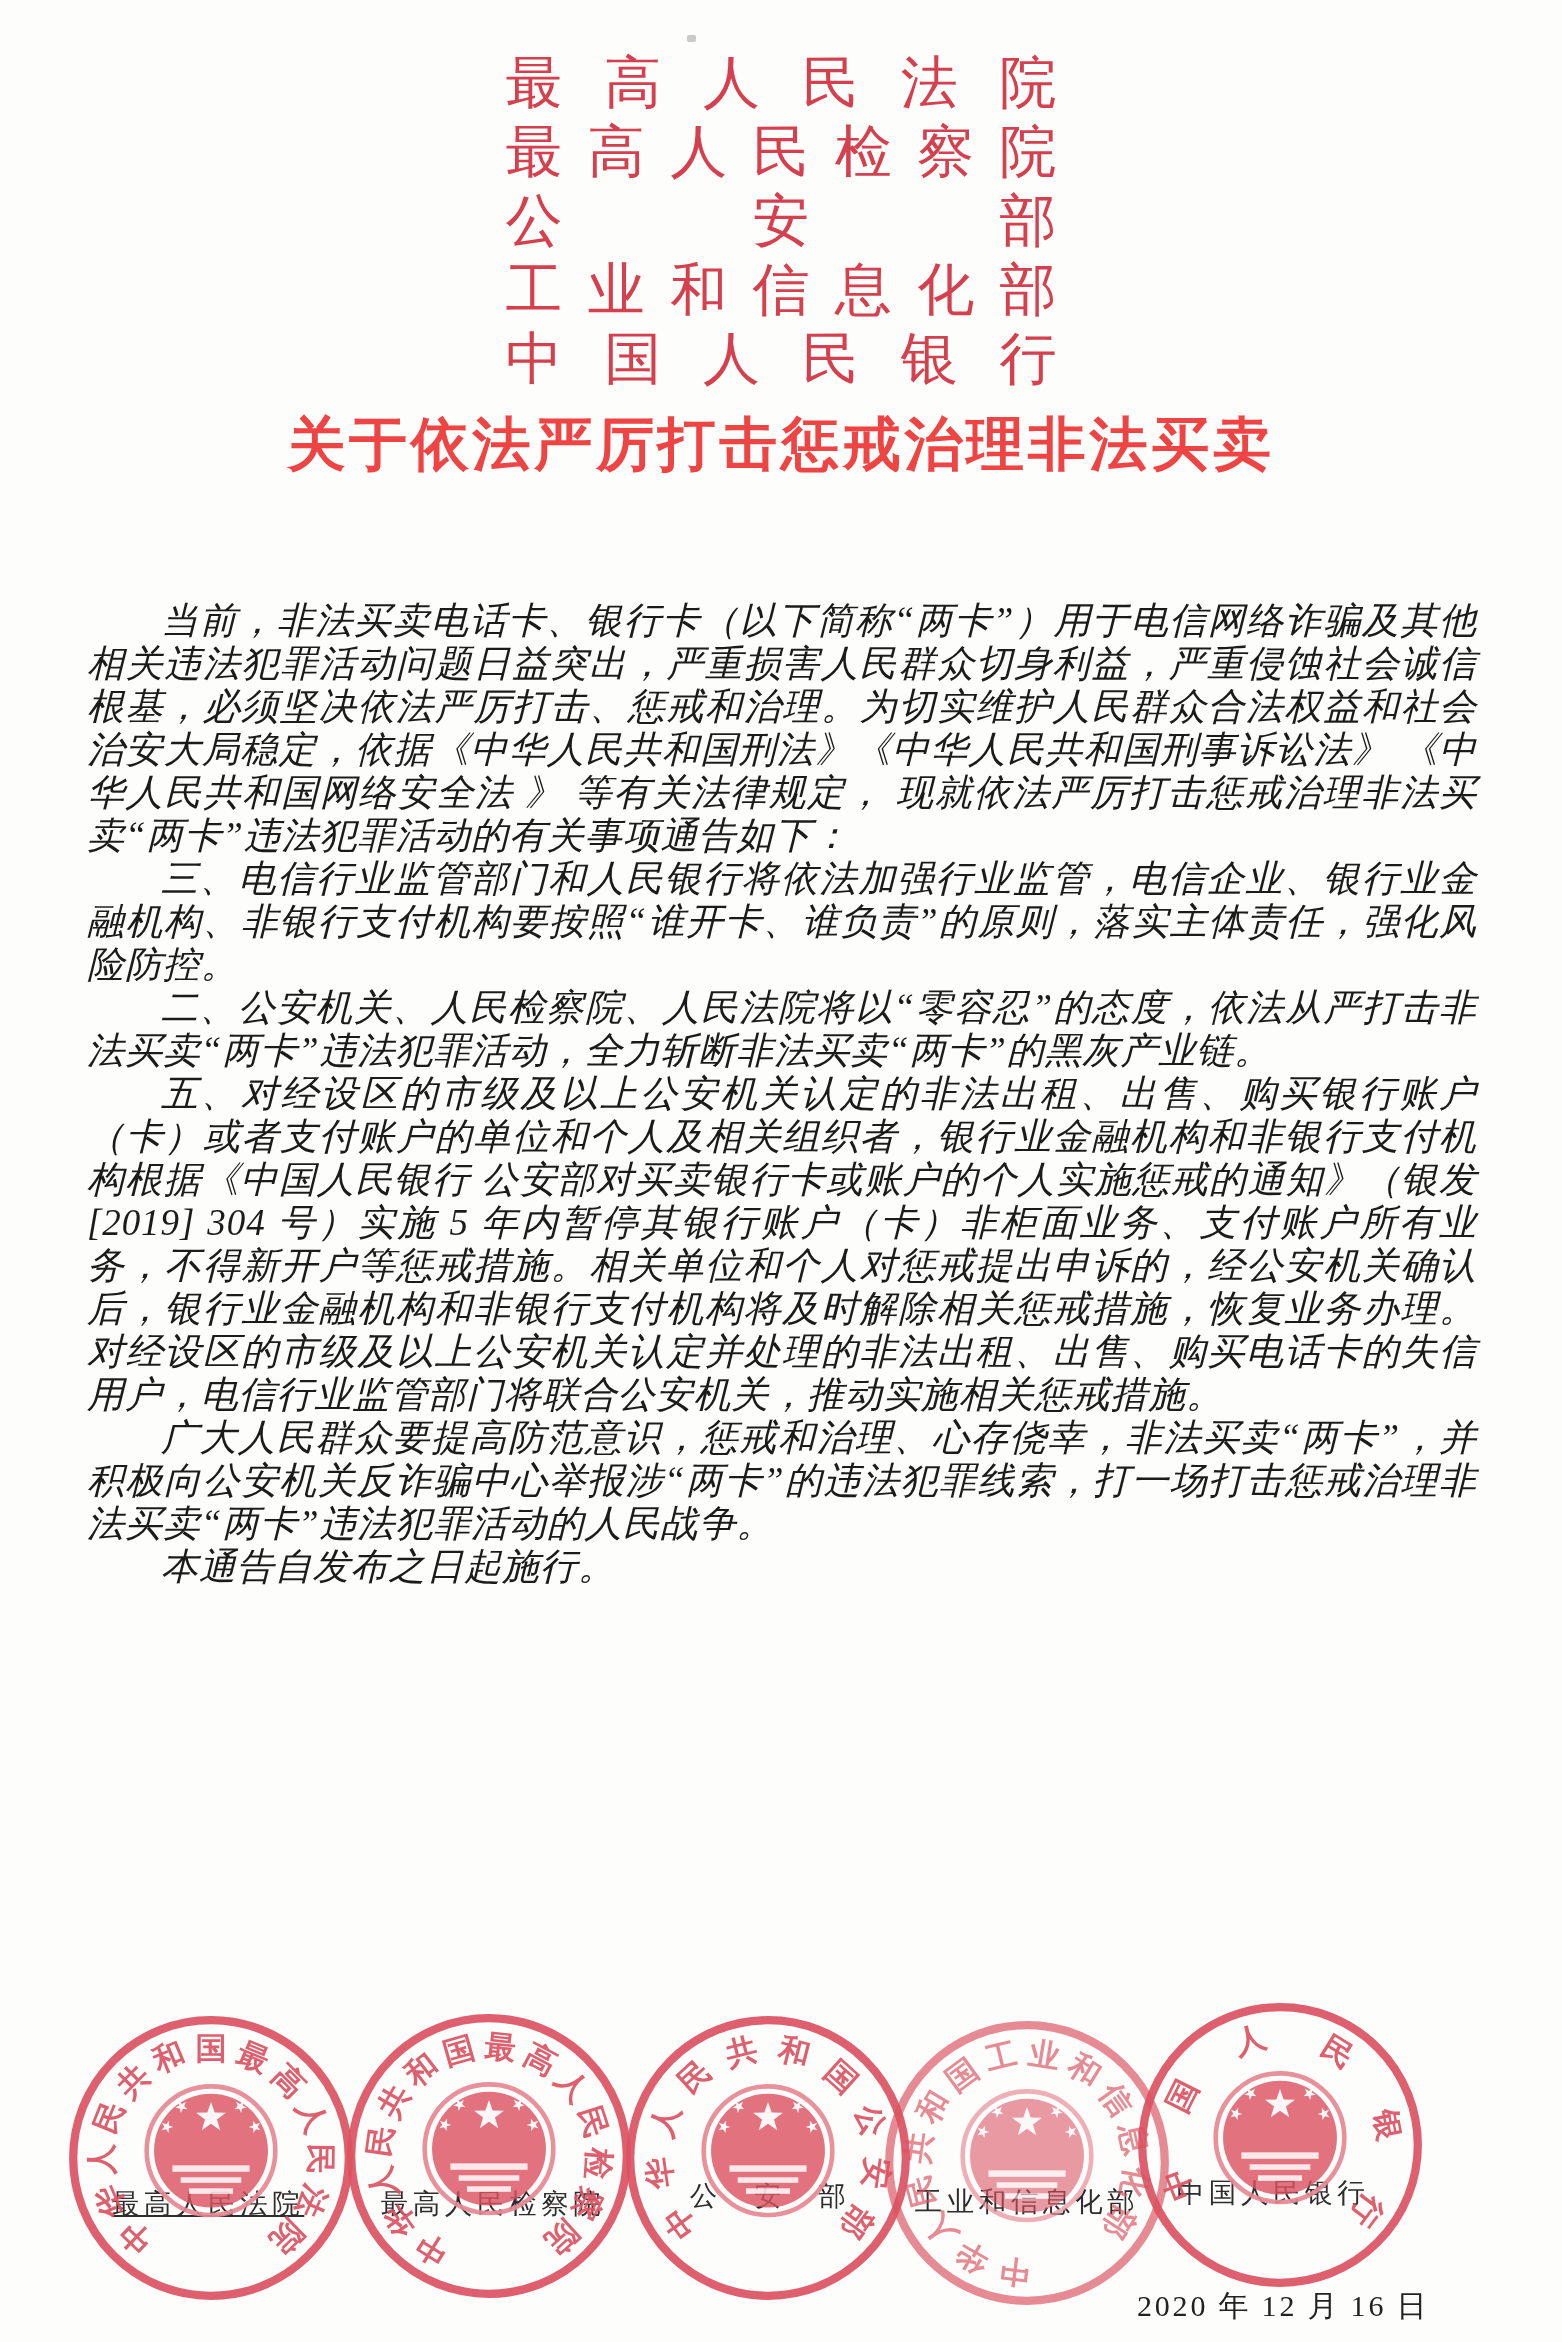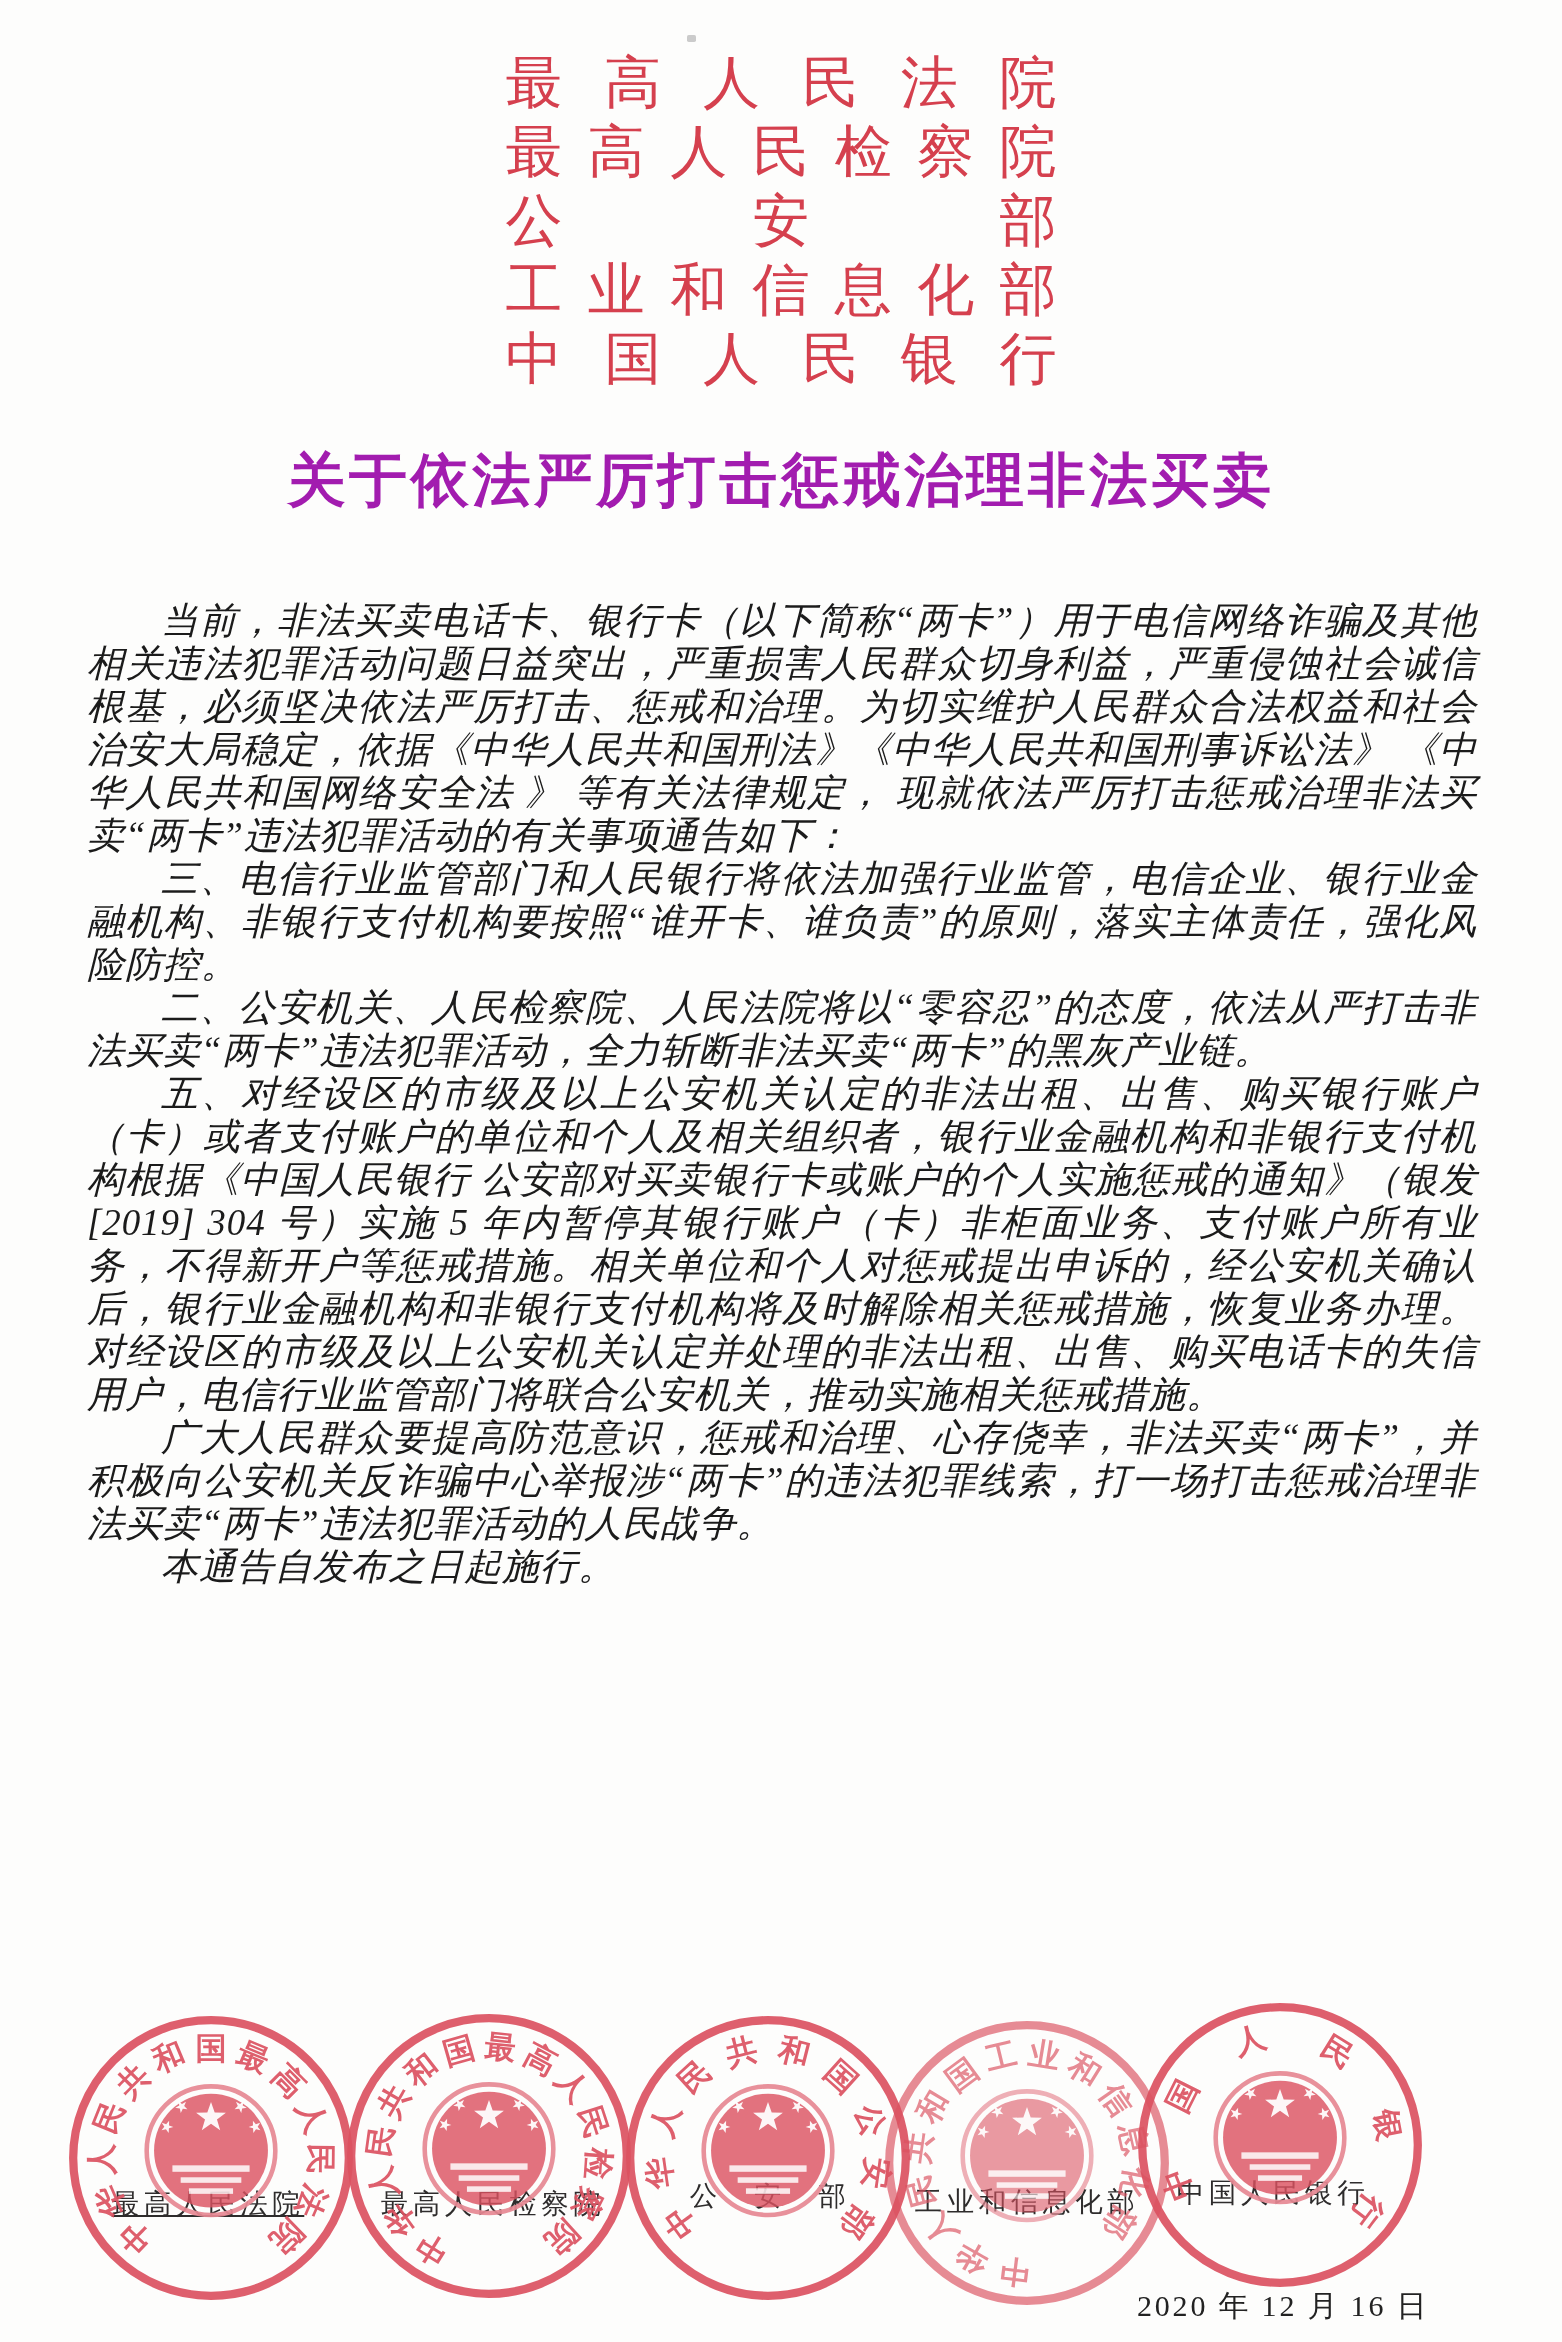--- a/index.html
+++ b/index.html
@@ -28,22 +28,21 @@
     font-size:57px;
     font-weight:500;
     color:#d5404e;
     line-height:1;
   }
   
   .doc-title{
     position:absolute;
     top:404px;left:0;right:0;
     text-align:center;
-    color:#a21caf;
-    margin-top:36px;
+    color:#ef4444;
   }
   .doc-title .t-line{
     font-size:58px;
     font-weight:700;
     letter-spacing:3.7px;
     line-height:81px;
     white-space:nowrap;
   }
   
   .notice-body{

